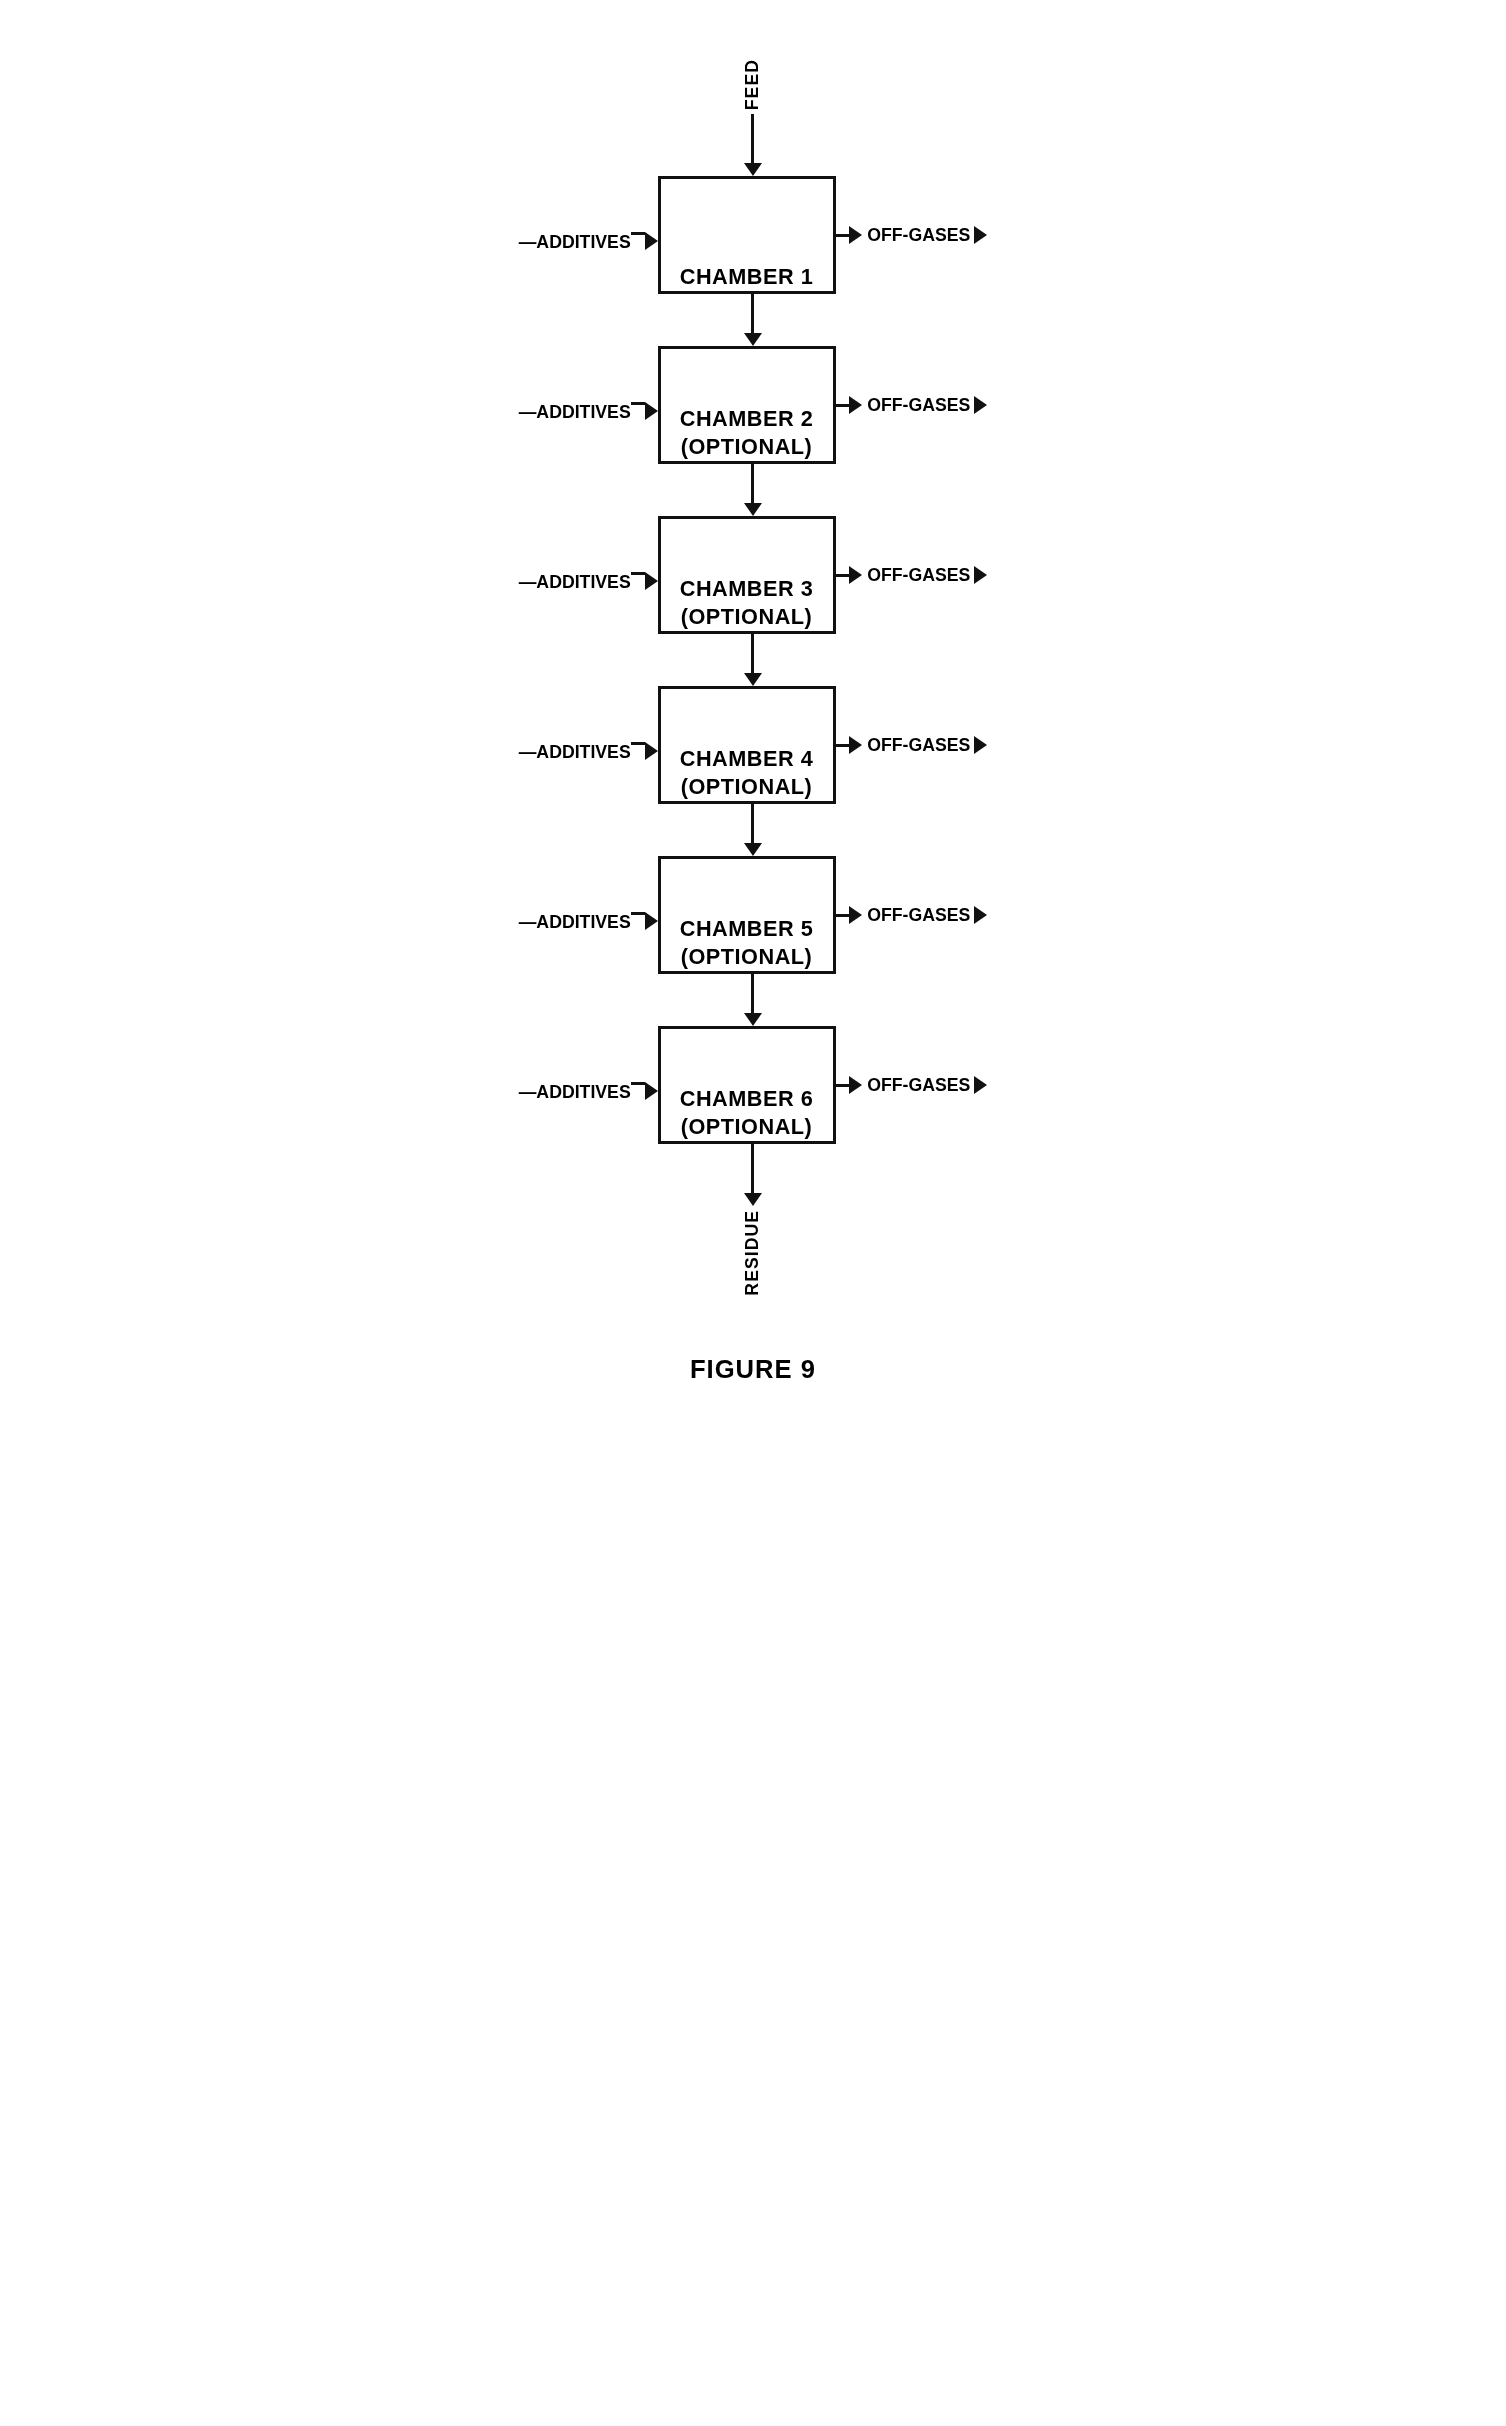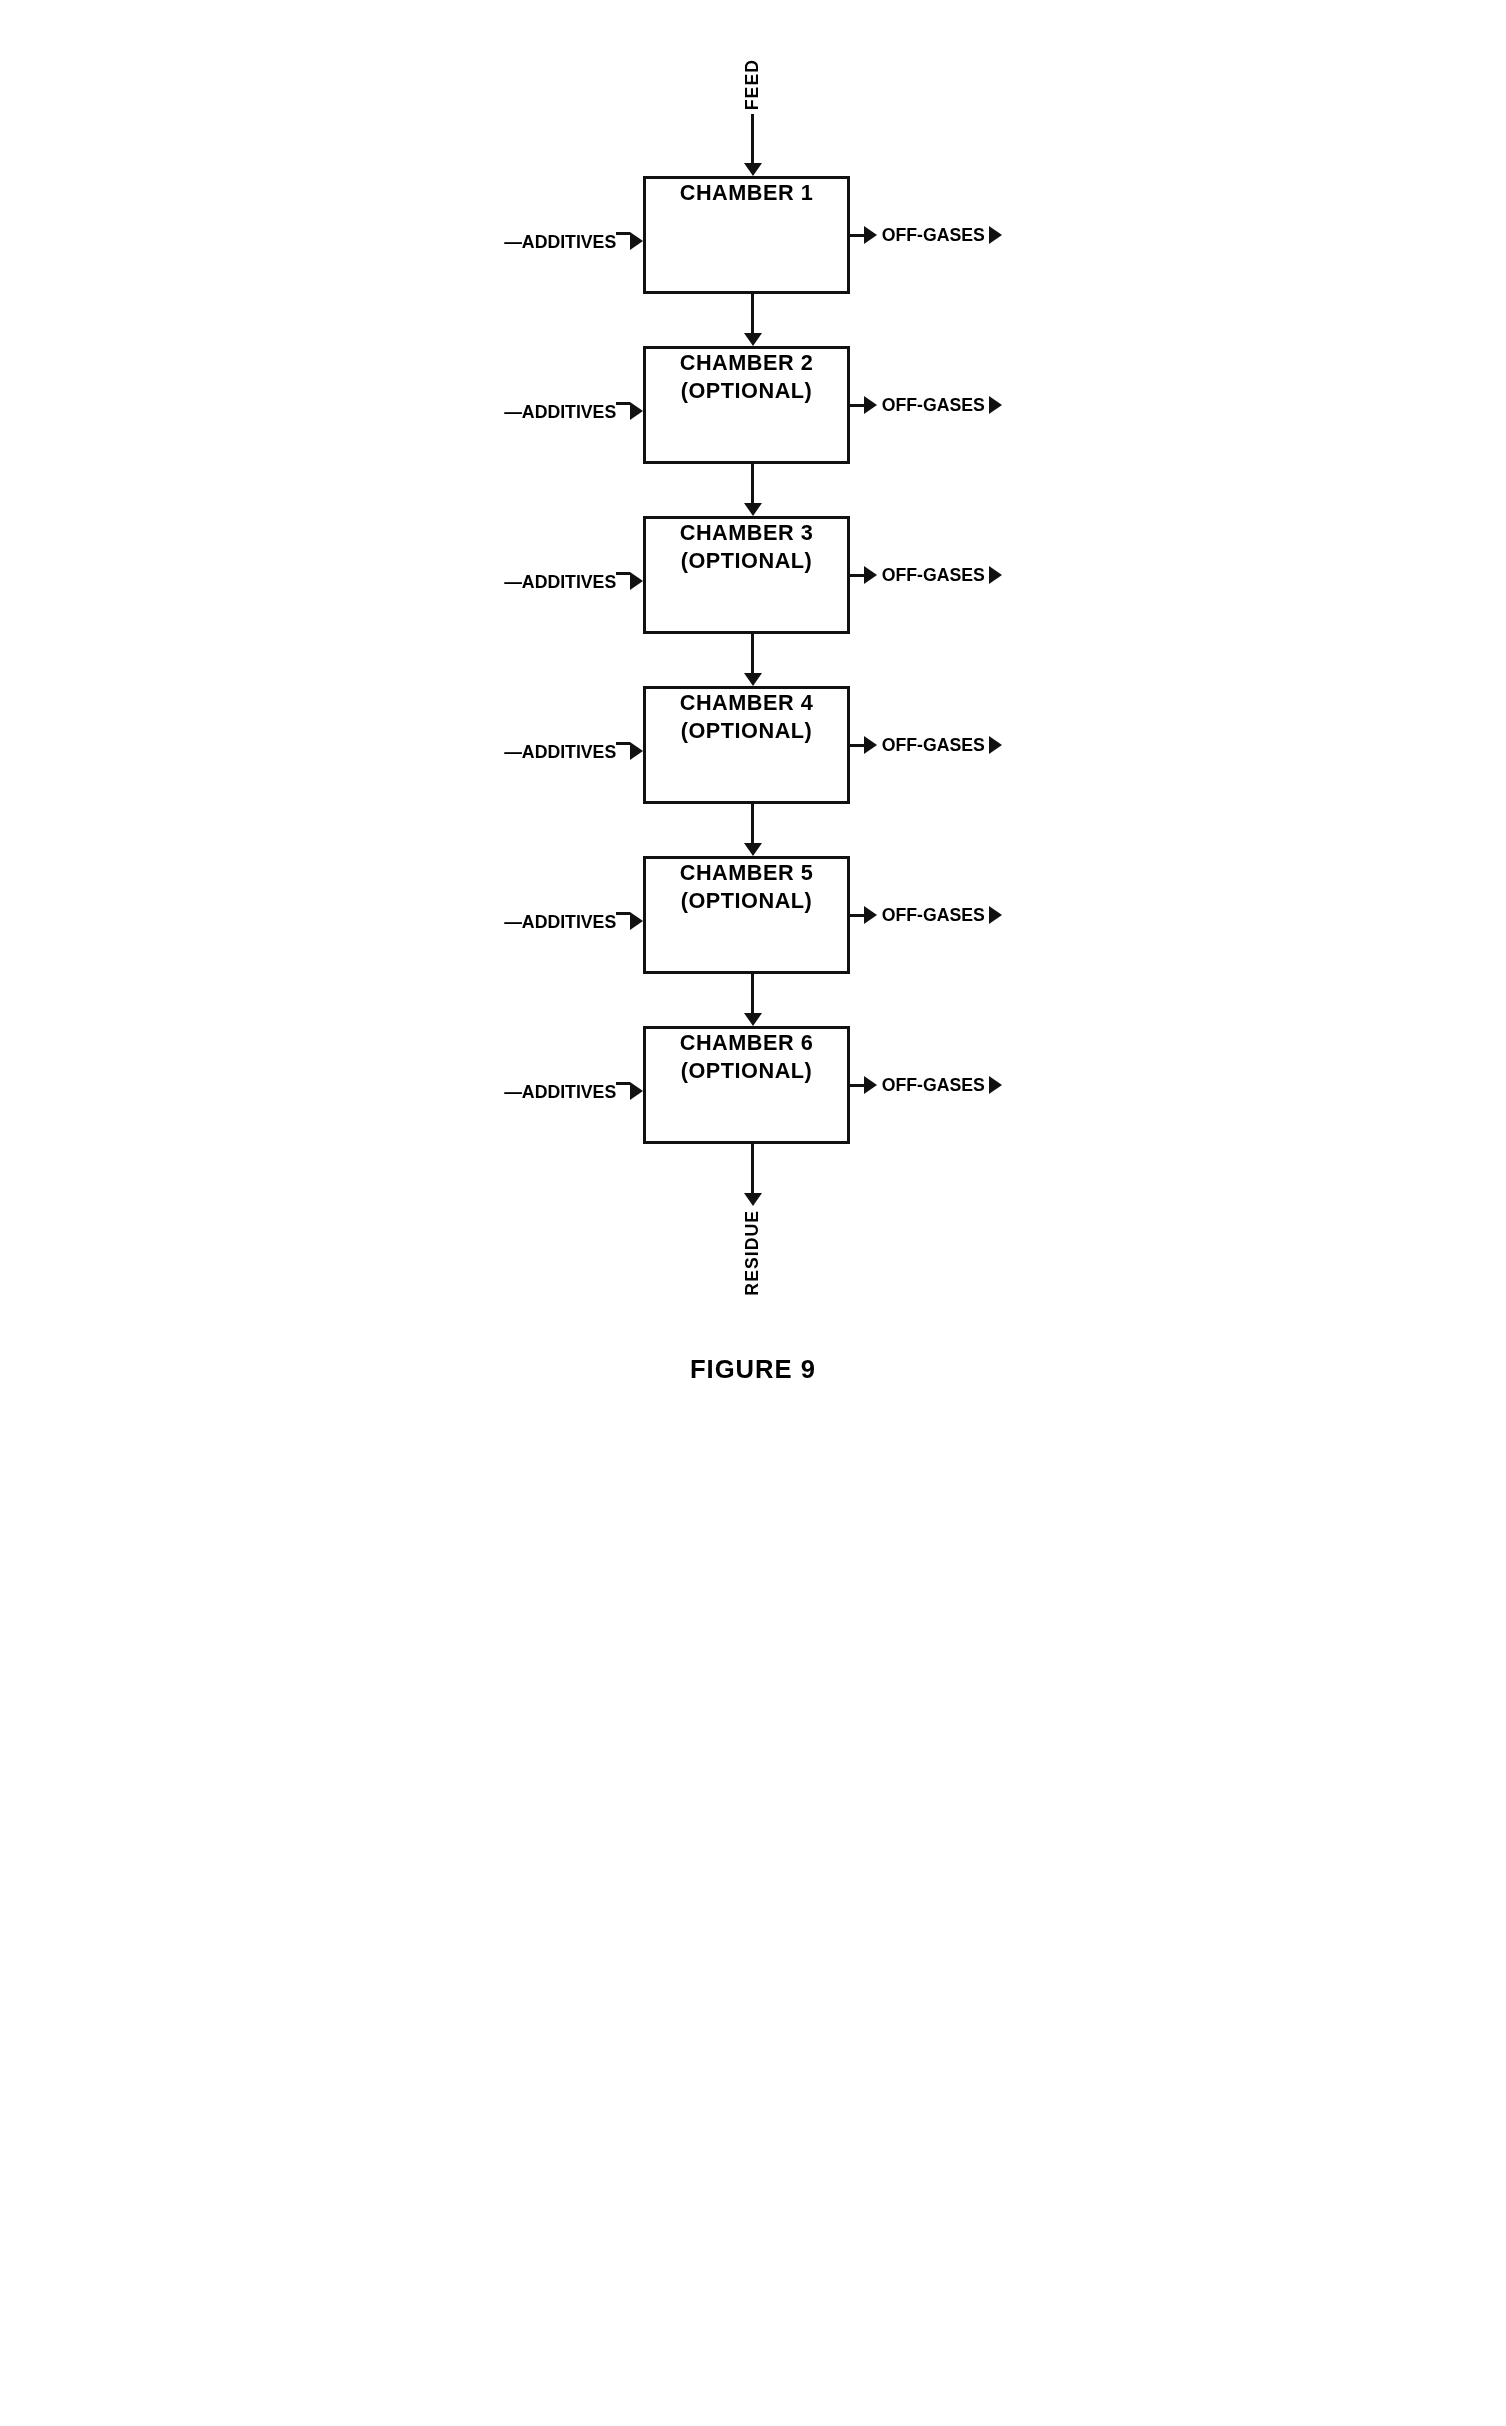--- a/index.html
+++ b/index.html
@@ -46,26 +46,26 @@
     
     .chamber-row {
       display: flex;
       flex-direction: row;
       align-items: center;
       position: relative;
     }
 
     .chamber-box {
       border: 3px solid #111;
-      width: 207px;
+      width: 178px;
       min-height: 118px;
       display: flex;
       flex-direction: column;
       align-items: center;
-      justify-content: flex-start;
+      justify-content: flex-end;
       text-align: center;
       background: #fff;
     }
 
     .chamber-label {
       font-size: 21.7px;
       font-weight: bold;
       font-family: Arial, Helvetica, sans-serif;
       letter-spacing: 0.5px;
       line-height: 1.3;

